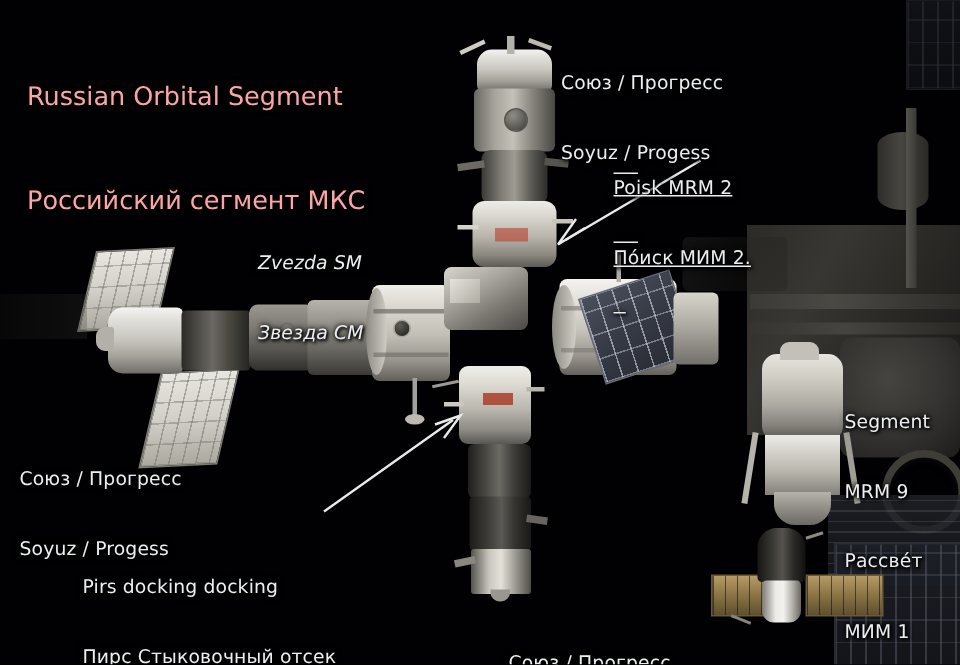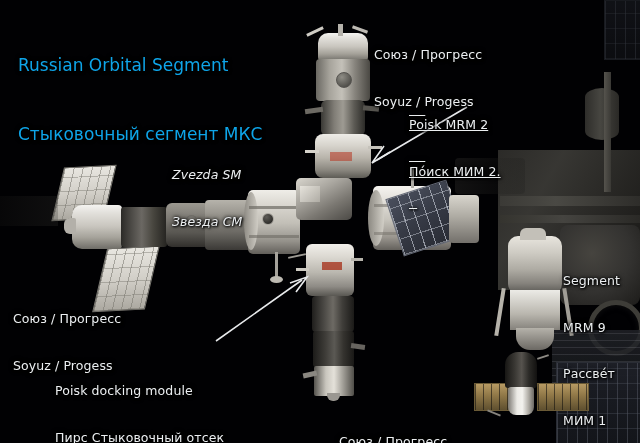--- a/index.html
+++ b/index.html
@@ -22,21 +22,21 @@
     color: #eceff1;
     font-size: 12.5px;
     line-height: 15.5px;
     white-space: pre;
     letter-spacing: 0.1px;
     text-shadow: 0 0 3px #000, 0 0 5px #000, 1px 1px 2px #000;
     pointer-events: none;
   }
   .title {
     position: absolute;
-    color: #0ea5e9;
+    color: #fca5a5;
     font-size: 17px;
     line-height: 23px;
     white-space: pre;
     text-shadow: 0 0 4px #000, 1px 1px 3px #000;
   }
   .label.right { text-align: left; }
 
   
   .arrow-svg {
     position: absolute;
@@ -236,21 +236,21 @@
       <polyline points="390,152 372,163 384,146" stroke="#e8eaec" stroke-width="1.6" fill="none" stroke-linejoin="miter"></polyline>
     </g>
     <g>
       <line x1="216" y1="341" x2="302" y2="280" stroke="#e8eaec" stroke-width="1.6" fill="none"></line>
       <polyline points="290,283 307,277 296,292" stroke="#e8eaec" stroke-width="1.6" fill="none" stroke-linejoin="miter"></polyline>
     </g>
   </svg>
 
   <div class="title" style="left:18px;top:8px;">
     <div>Russian Orbital Segment</div>
-    <div>Стыковочный сегмент МКС</div>
+    <div>Российский сегмент МКС</div>
   </div>
 
   <div class="label" style="left:374px;top:16px;">
     <div>Союз / Прогресс</div>
     <div>Soyuz / Progess</div>
   </div>
 
   <div class="label" style="left:409px;top:86px;text-decoration:underline;">
     <div>Poisk MRM 2</div>
     <div>По́иск МИМ 2.</div>
@@ -268,21 +268,21 @@
     <div>Рассве́т</div>
     <div>МИМ 1</div>
   </div>
 
   <div class="label" style="left:13px;top:280px;">
     <div>Союз / Прогресс</div>
     <div>Soyuz / Progess</div>
   </div>
 
   <div class="label" style="left:55px;top:352px;">
-    <div>Poisk docking module</div>
+    <div>Pirs docking docking</div>
     <div>Пирс Стыковочный отсек</div>
   </div>
 
   <div class="label" style="left:339px;top:403px;">
     <div>Союз / Прогресс</div>
     
   </div>
 
 </div>
 

